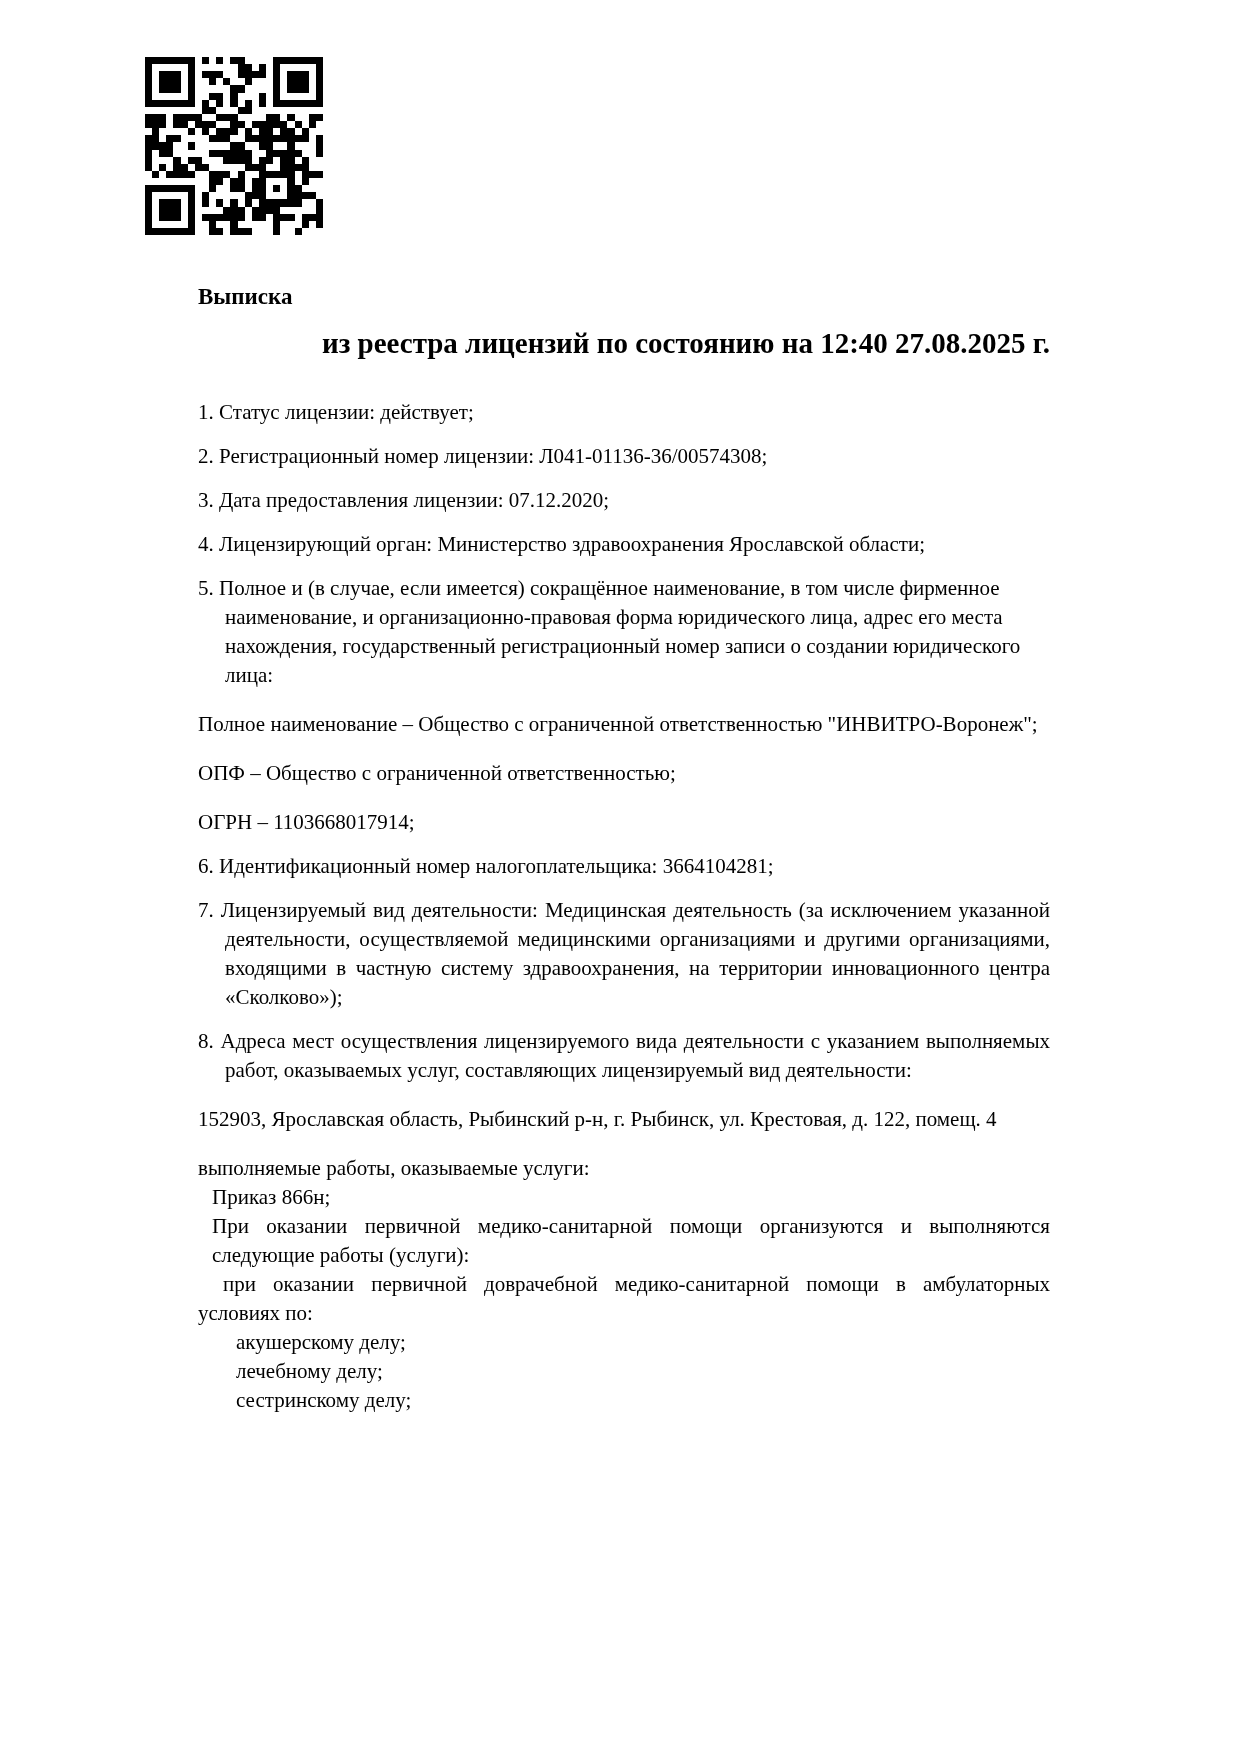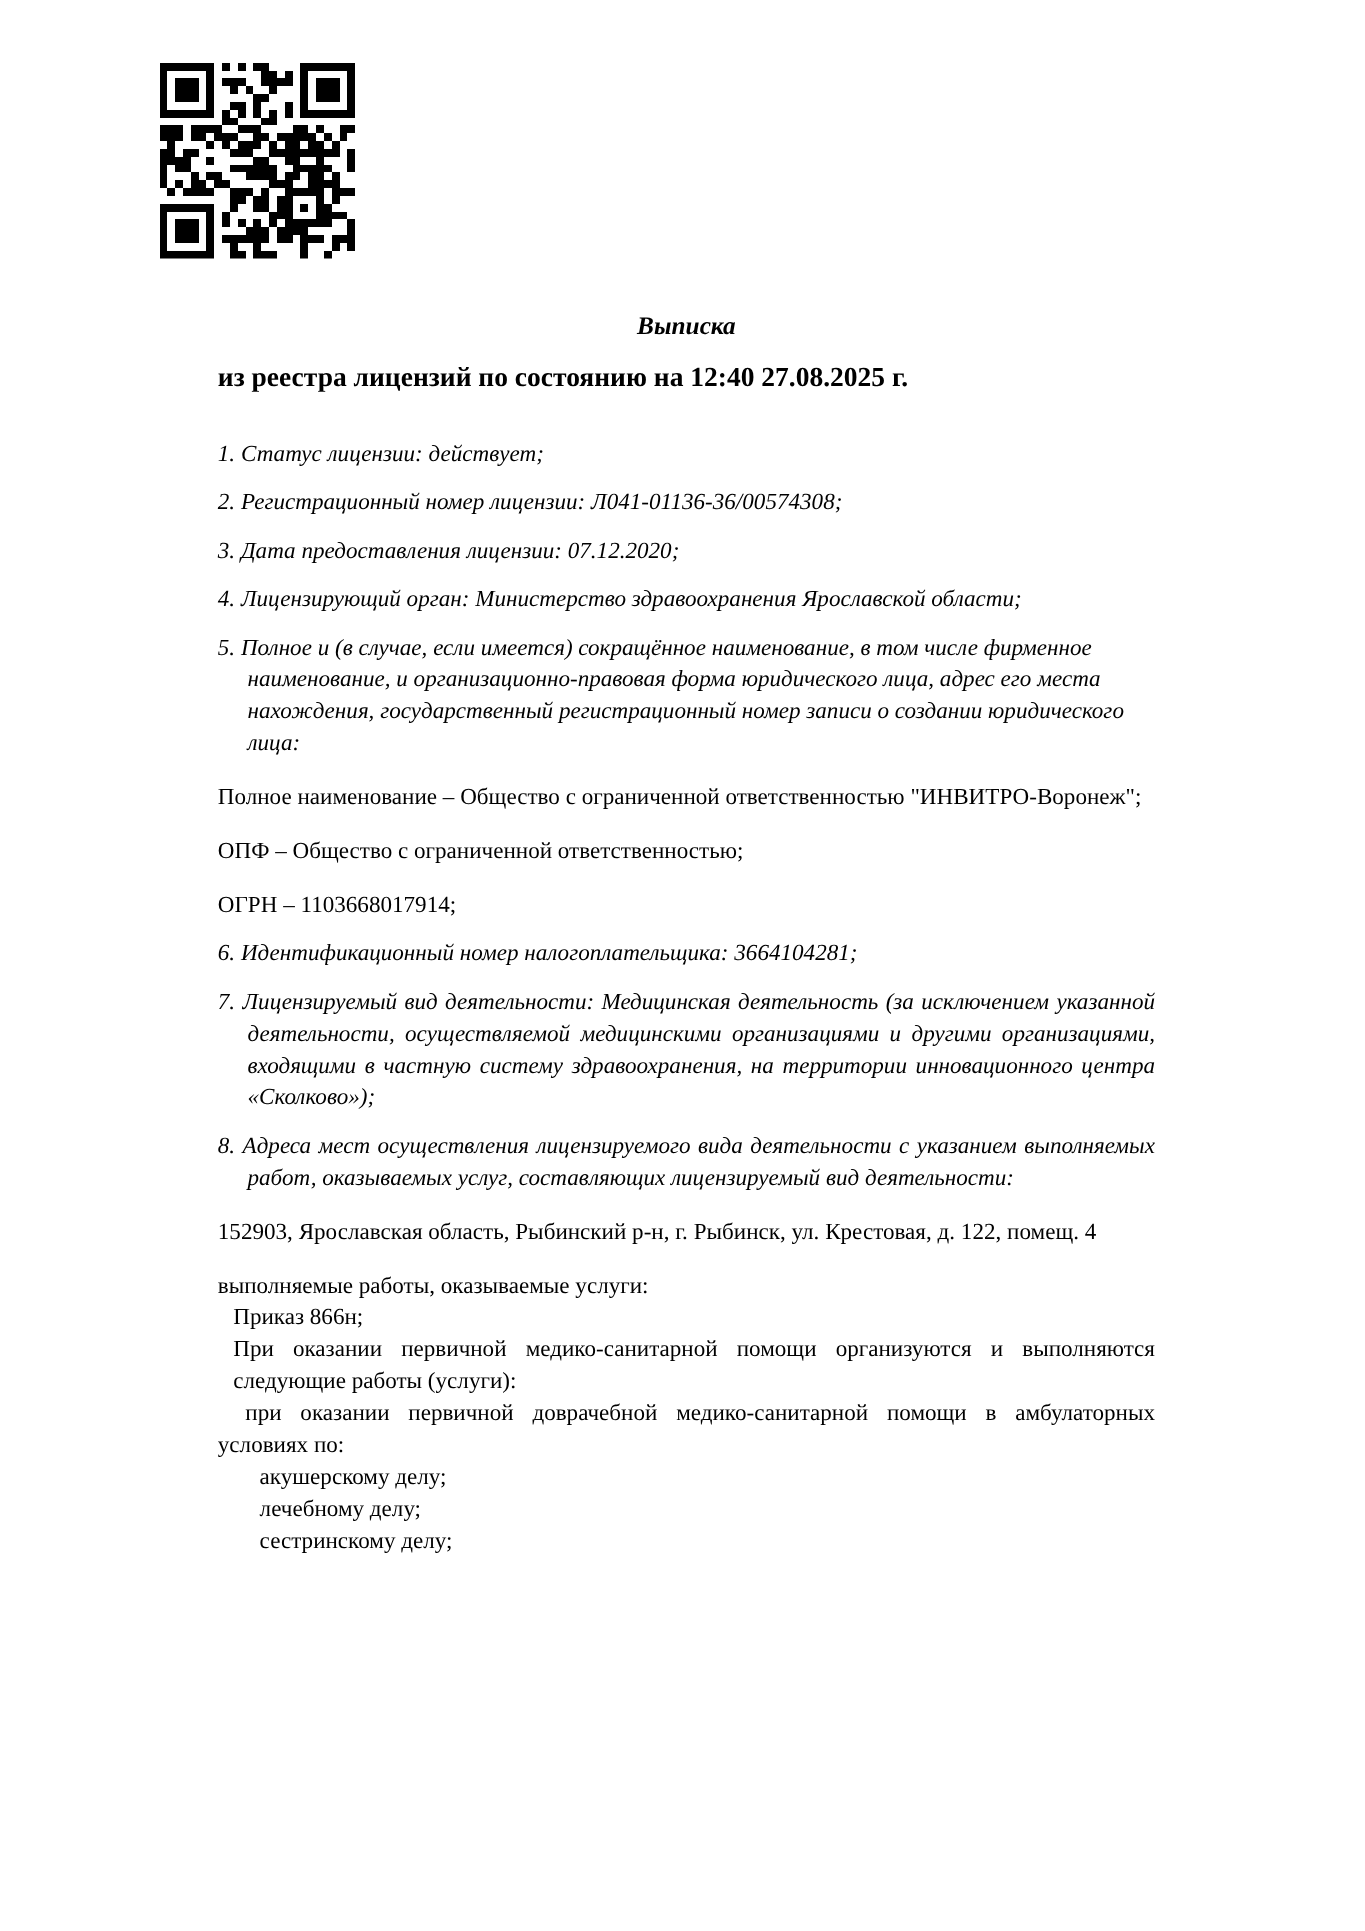--- a/index.html
+++ b/index.html
@@ -28,39 +28,37 @@
     height: 178px;
   }
   .qr svg { display: block; width: 178px; height: 178px; }
   .content {
     position: absolute;
     left: 198px;
     top: 282px;
     width: 852px;
   }
   .doc-title {
-    text-align: center;
+    text-align: left;
     font-weight: bold;
     font-size: 23px;
     line-height: 29px;
     margin-bottom: 18px;
-    font-style: italic;
   }
   .doc-subtitle {
-    text-align: left;
+    text-align: right;
     font-weight: bold;
-    font-size: 25px;
+    font-size: 29px;
     line-height: 29px;
     margin-bottom: 40px;
   }
   .item {
     padding-left: 27px;
     text-indent: -27px;
     margin-bottom: 15px;
-    font-style: italic;
   }
   .justify { text-align: justify; }
   .block { margin-bottom: 15px; }
   .block > div { text-align: left; margin-top: 20px; }
   .tight { margin-bottom: 0; }
   .svc-1 { padding-left: 14px; font-family: Liberation Serif, serif; }
   .svc-2 { padding-left: 14px; text-align: justify; }
   .svc-3 { text-indent: 25px; text-align: justify; }
   .svc-4 { padding-left: 38px; }
 </style>

